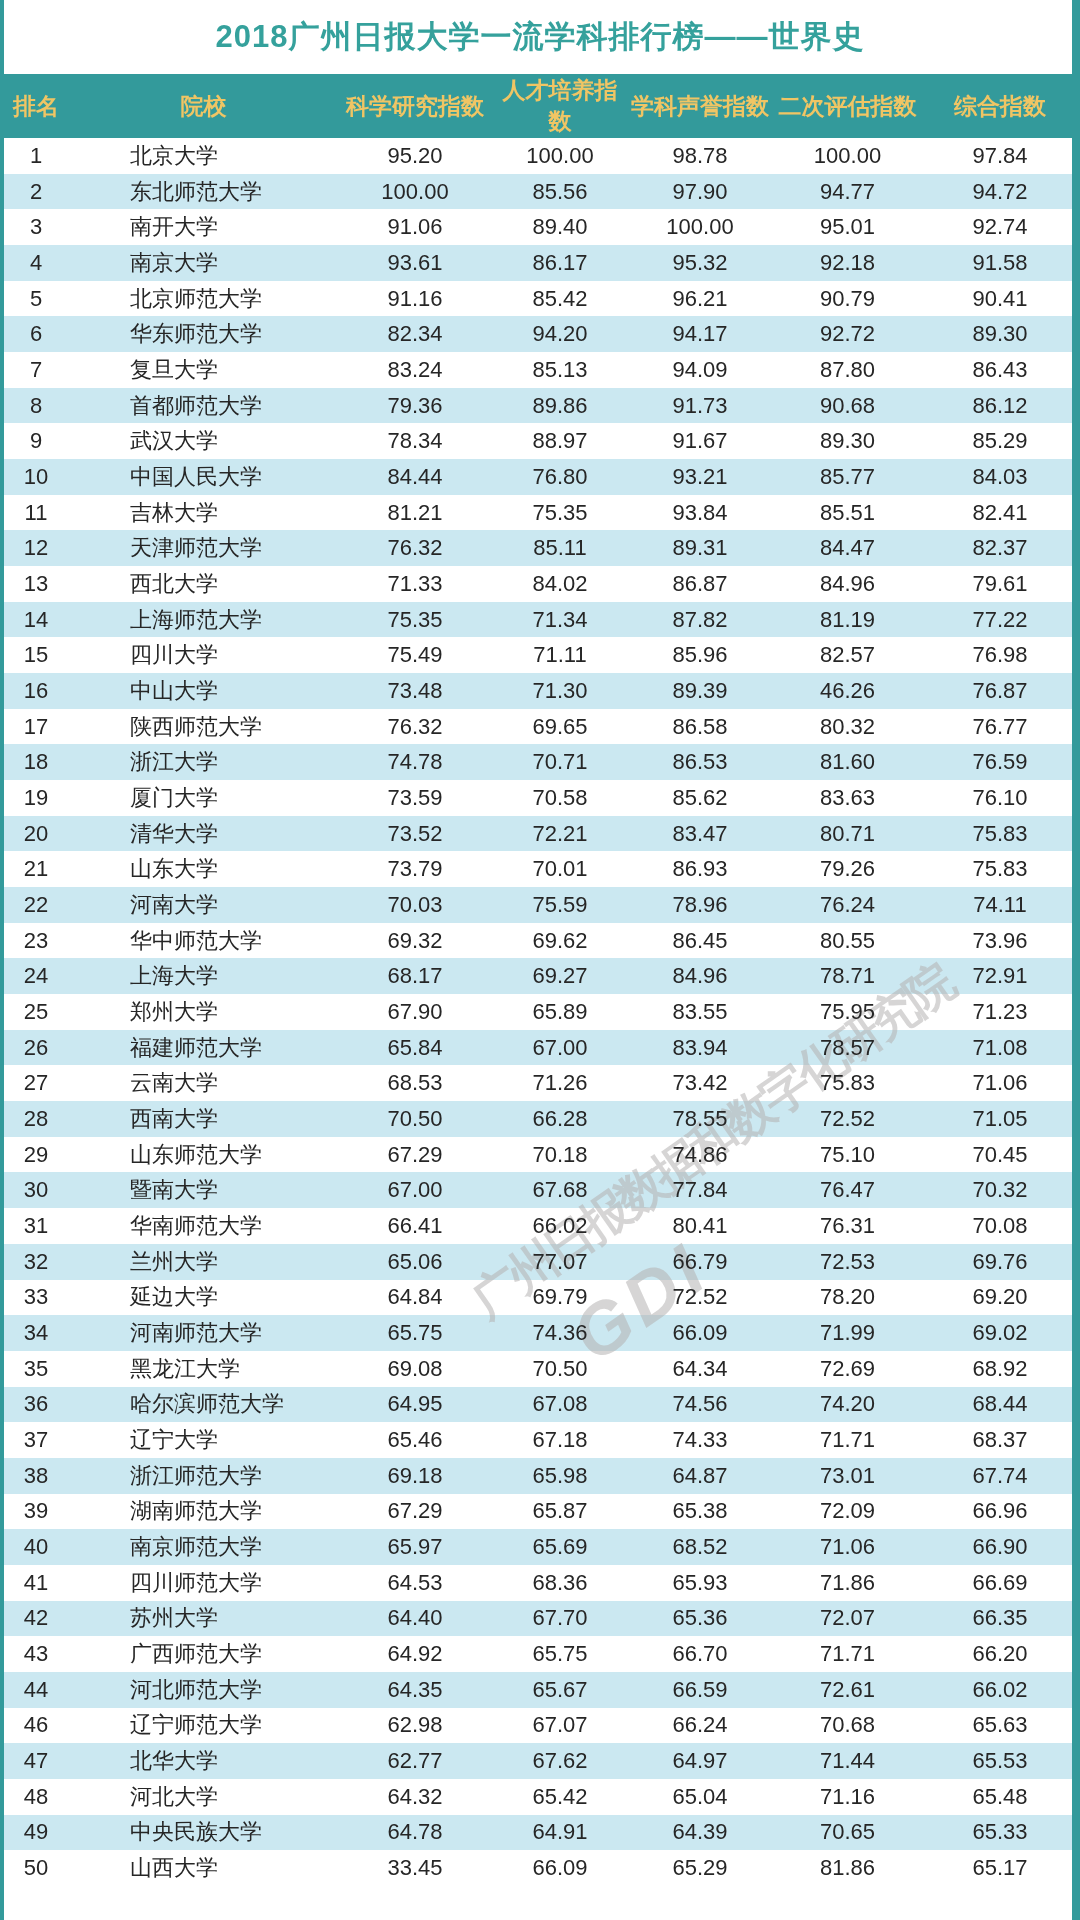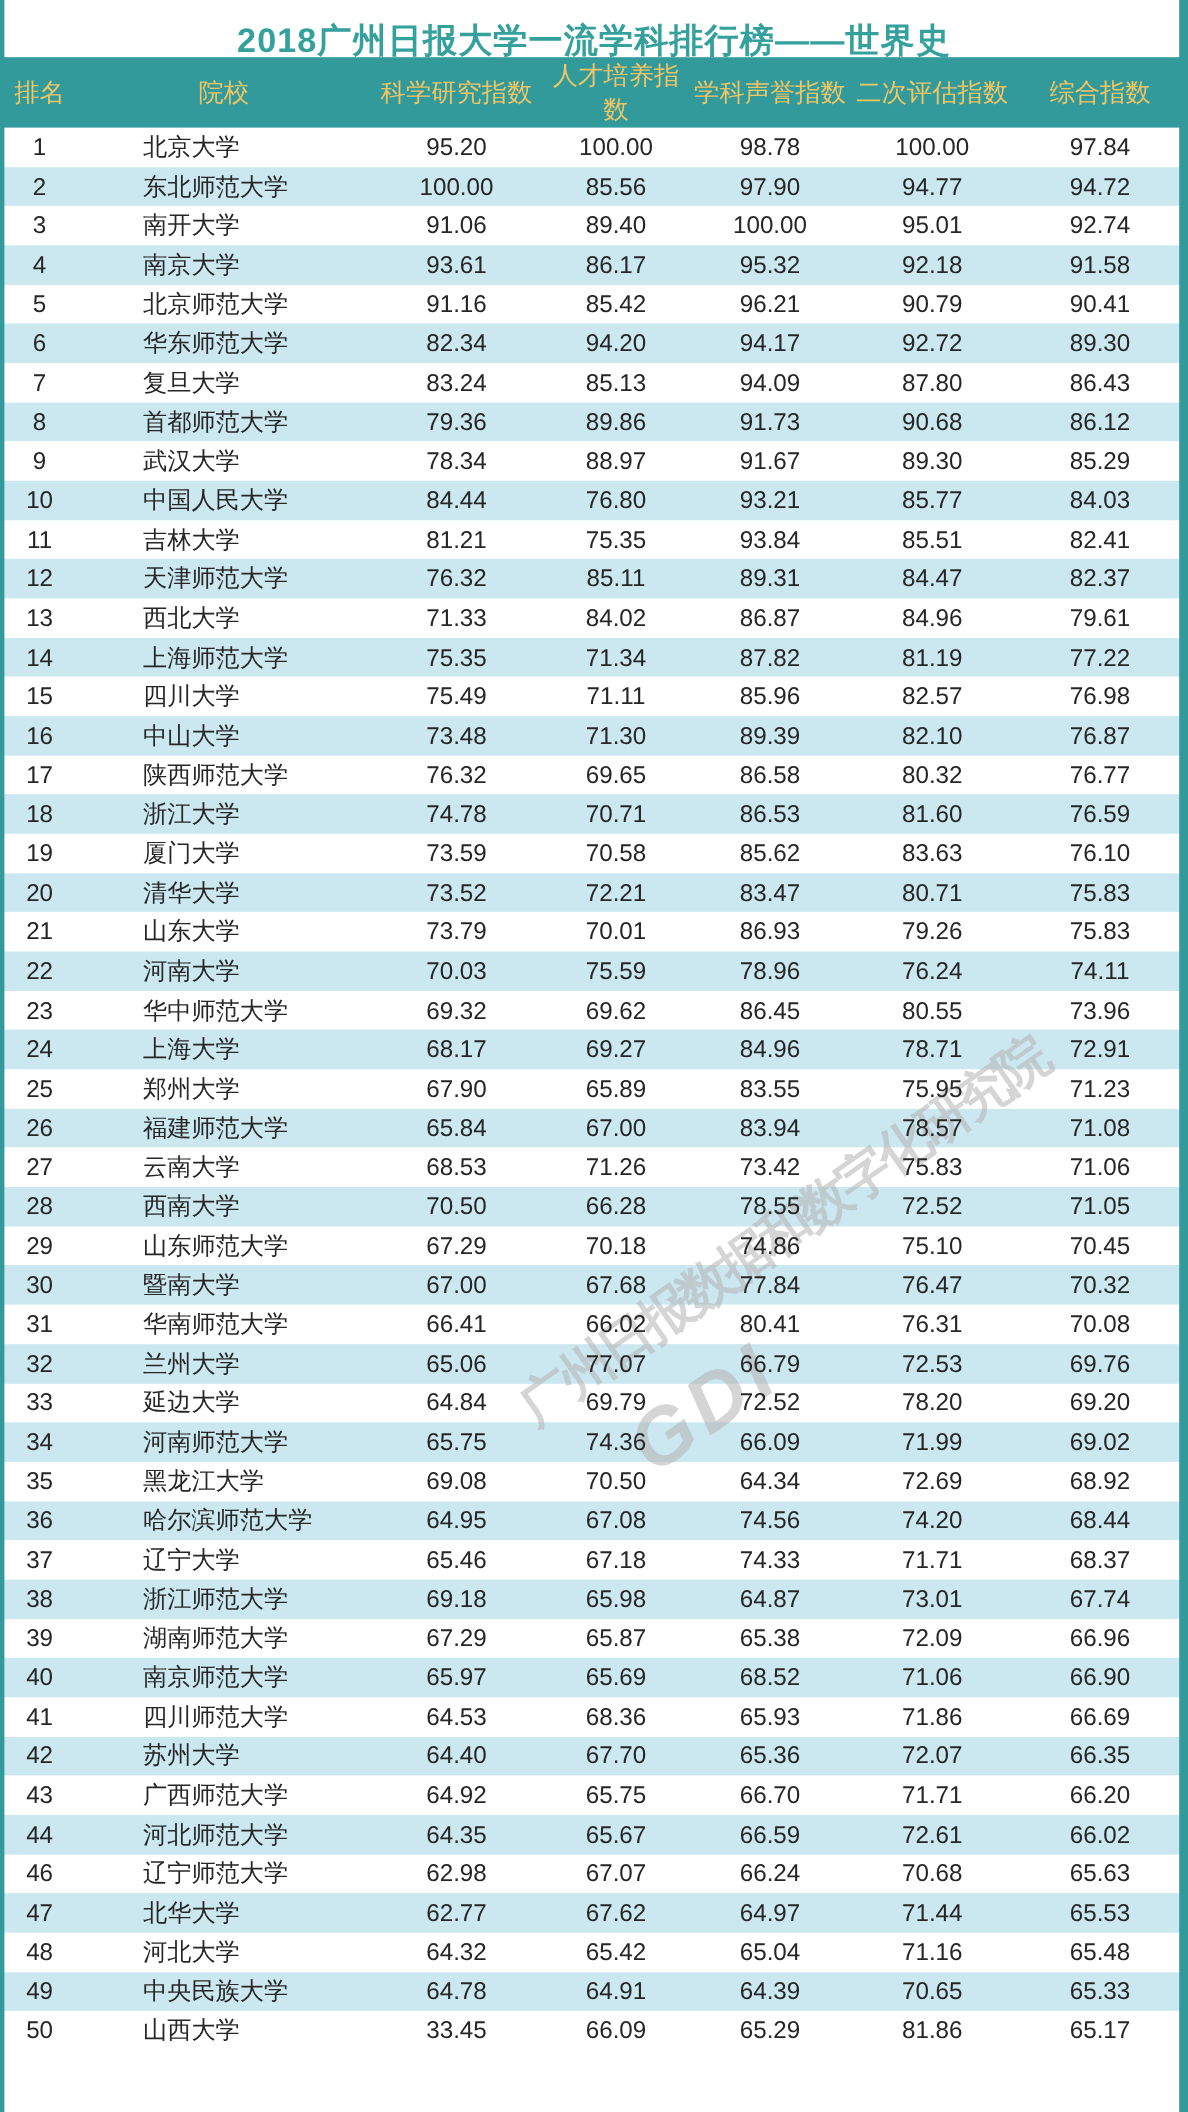--- a/index.html
+++ b/index.html
@@ -12,34 +12,34 @@
     --header-gold:#f0c564;
     --stripe-blue:#cbe8f1;
     --text-dark:#262626;
     --watermark-gray:#b5b3b3;
   }
   .edge{position:absolute;top:0;bottom:0;background:var(--accent-teal);z-index:6;}
   .edge-left{left:0;width:4px;}
   .edge-right{right:0;width:8px;}
 
   .title{
-    height:52px;box-sizing:border-box;padding-top:16px;
+    height:74px;box-sizing:border-box;padding-top:16px;
     text-align:center;font-size:31px;font-weight:bold;
     color:var(--title-teal);letter-spacing:1px;
   }
 
   .grid-cols{
     display:grid;
     grid-template-columns:72px 263px 160px 130px 150px 145px 160px;
     align-items:center;
   }
 
   .thead{
     height:64px;background:var(--accent-teal);
-    color:var(--header-gold);font-weight:normal;font-size:23px;
+    color:var(--header-gold);font-weight:bold;font-size:23px;
   }
   .thead span{text-align:center;}
 
   .tbody{position:relative;}
   .row{height:35.68px;font-size:22px;color:var(--text-dark);}
   .row:nth-child(even){background:var(--stripe-blue);}
   .row span{position:relative;z-index:3;}
   .cell-rank{text-align:center;}
   .cell-name{padding-left:58px;text-align:left;}
   .cell-num{text-align:center;}
@@ -214,21 +214,21 @@
       <span class="cell-num">85.96</span>
       <span class="cell-num">82.57</span>
       <span class="cell-num">76.98</span>
     </div>
     <div class="row grid-cols">
       <span class="cell-rank">16</span>
       <span class="cell-name">中山大学</span>
       <span class="cell-num">73.48</span>
       <span class="cell-num">71.30</span>
       <span class="cell-num">89.39</span>
-      <span class="cell-num">82.10</span>
+      <span class="cell-num">46.26</span>
       <span class="cell-num">76.87</span>
     </div>
     <div class="row grid-cols">
       <span class="cell-rank">17</span>
       <span class="cell-name">陕西师范大学</span>
       <span class="cell-num">76.32</span>
       <span class="cell-num">69.65</span>
       <span class="cell-num">86.58</span>
       <span class="cell-num">80.32</span>
       <span class="cell-num">76.77</span>

